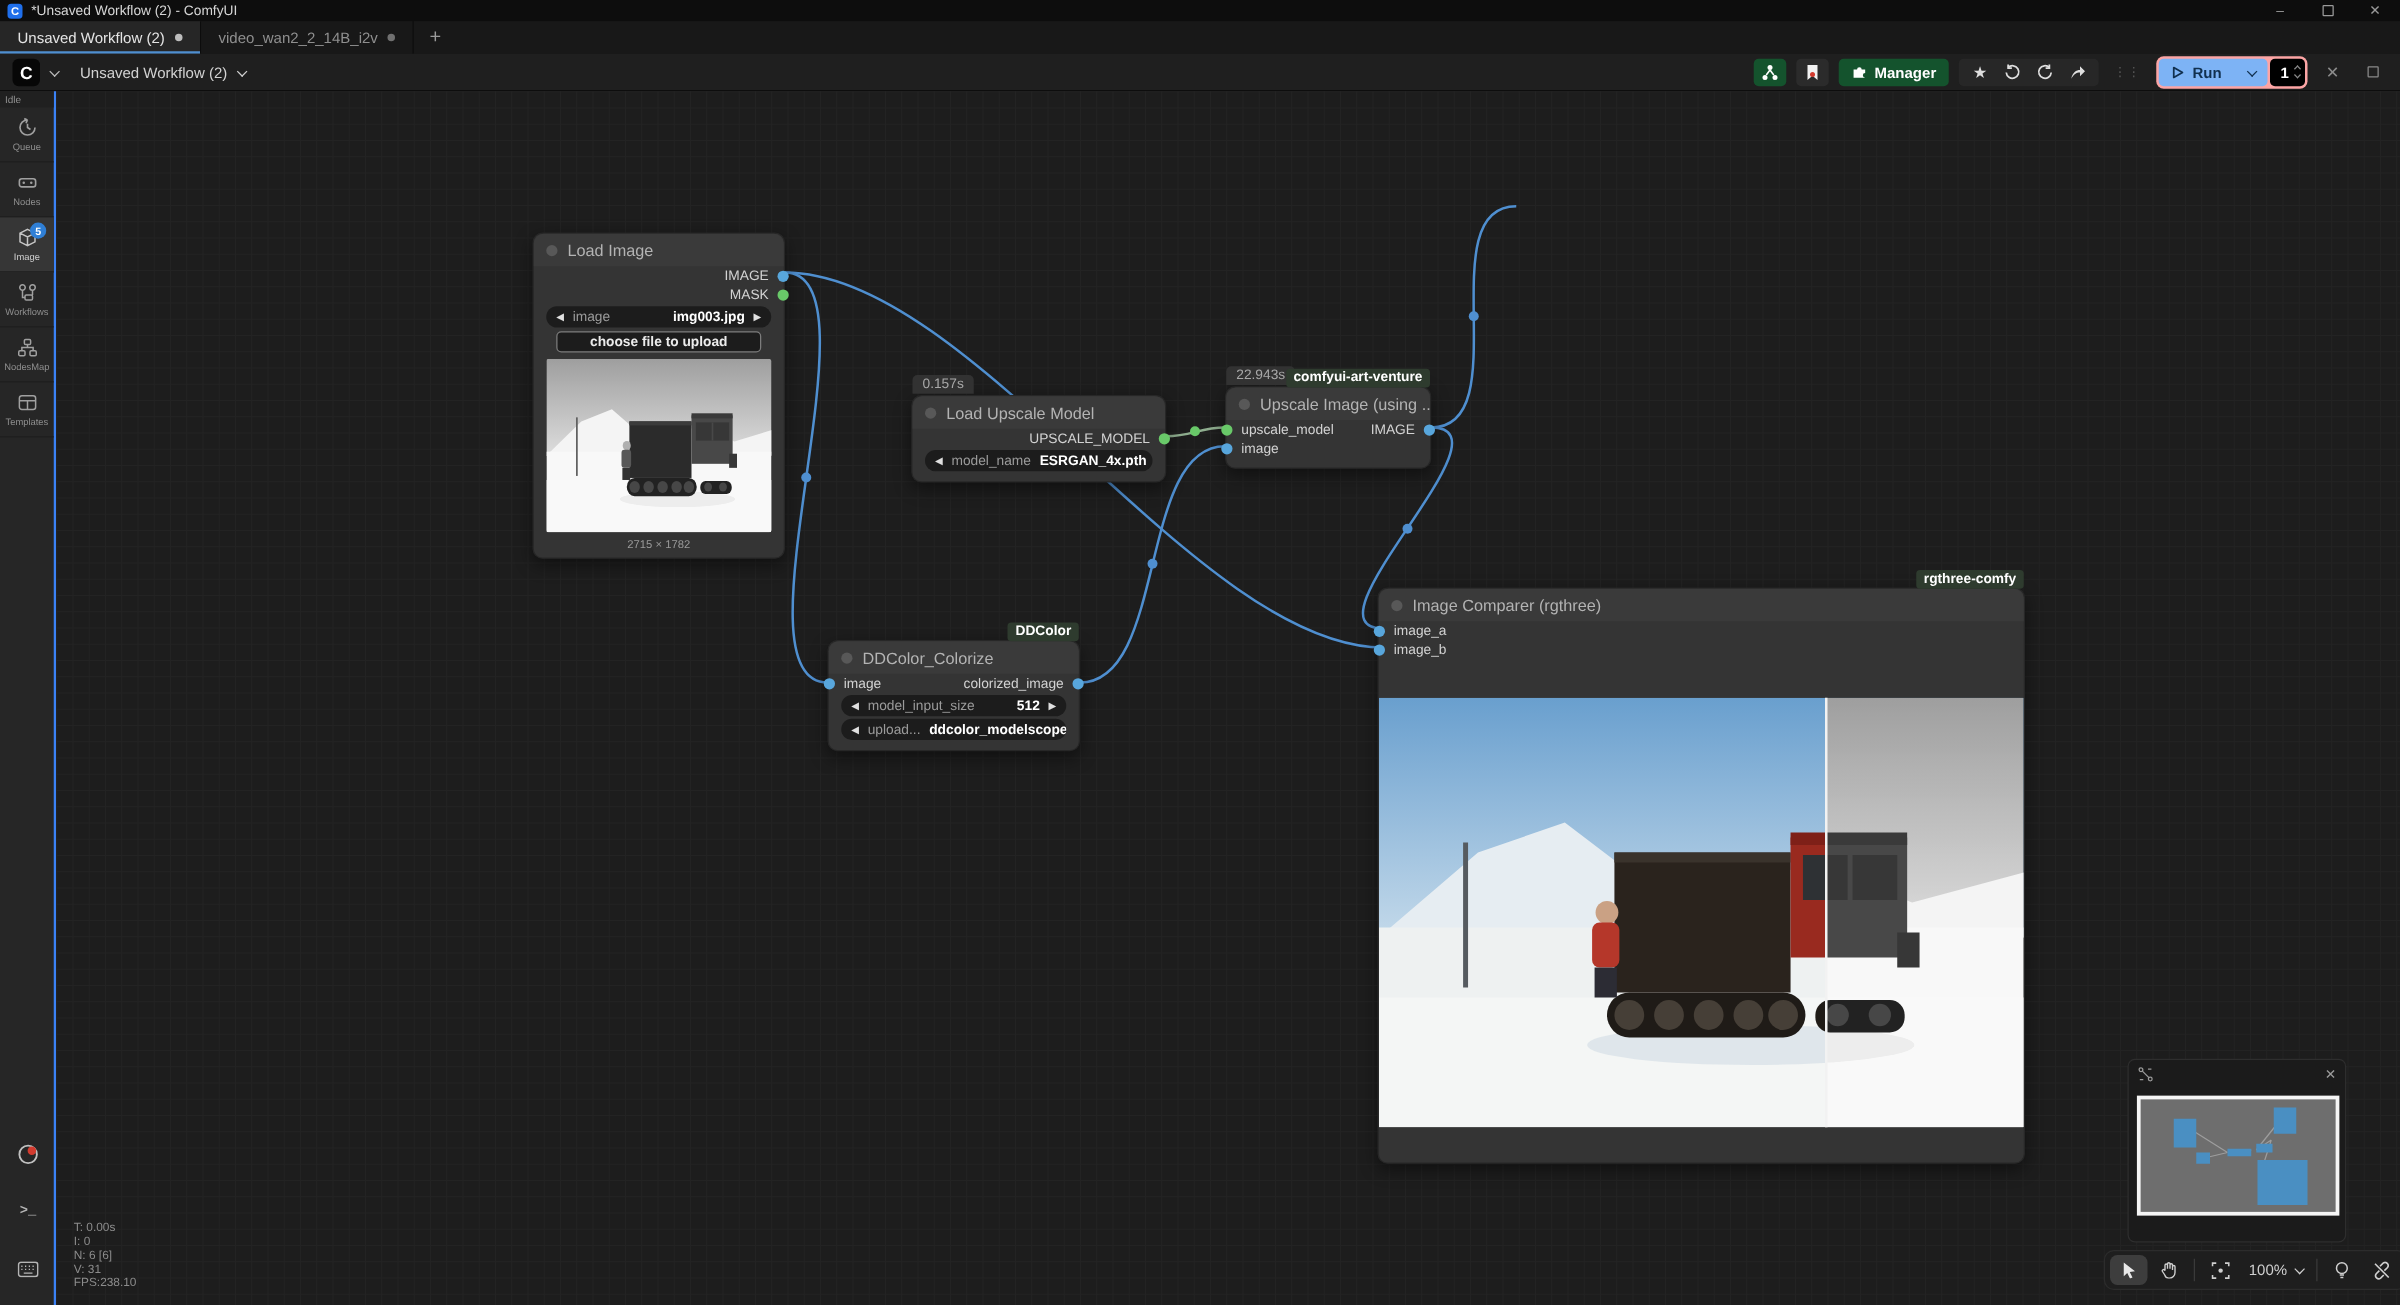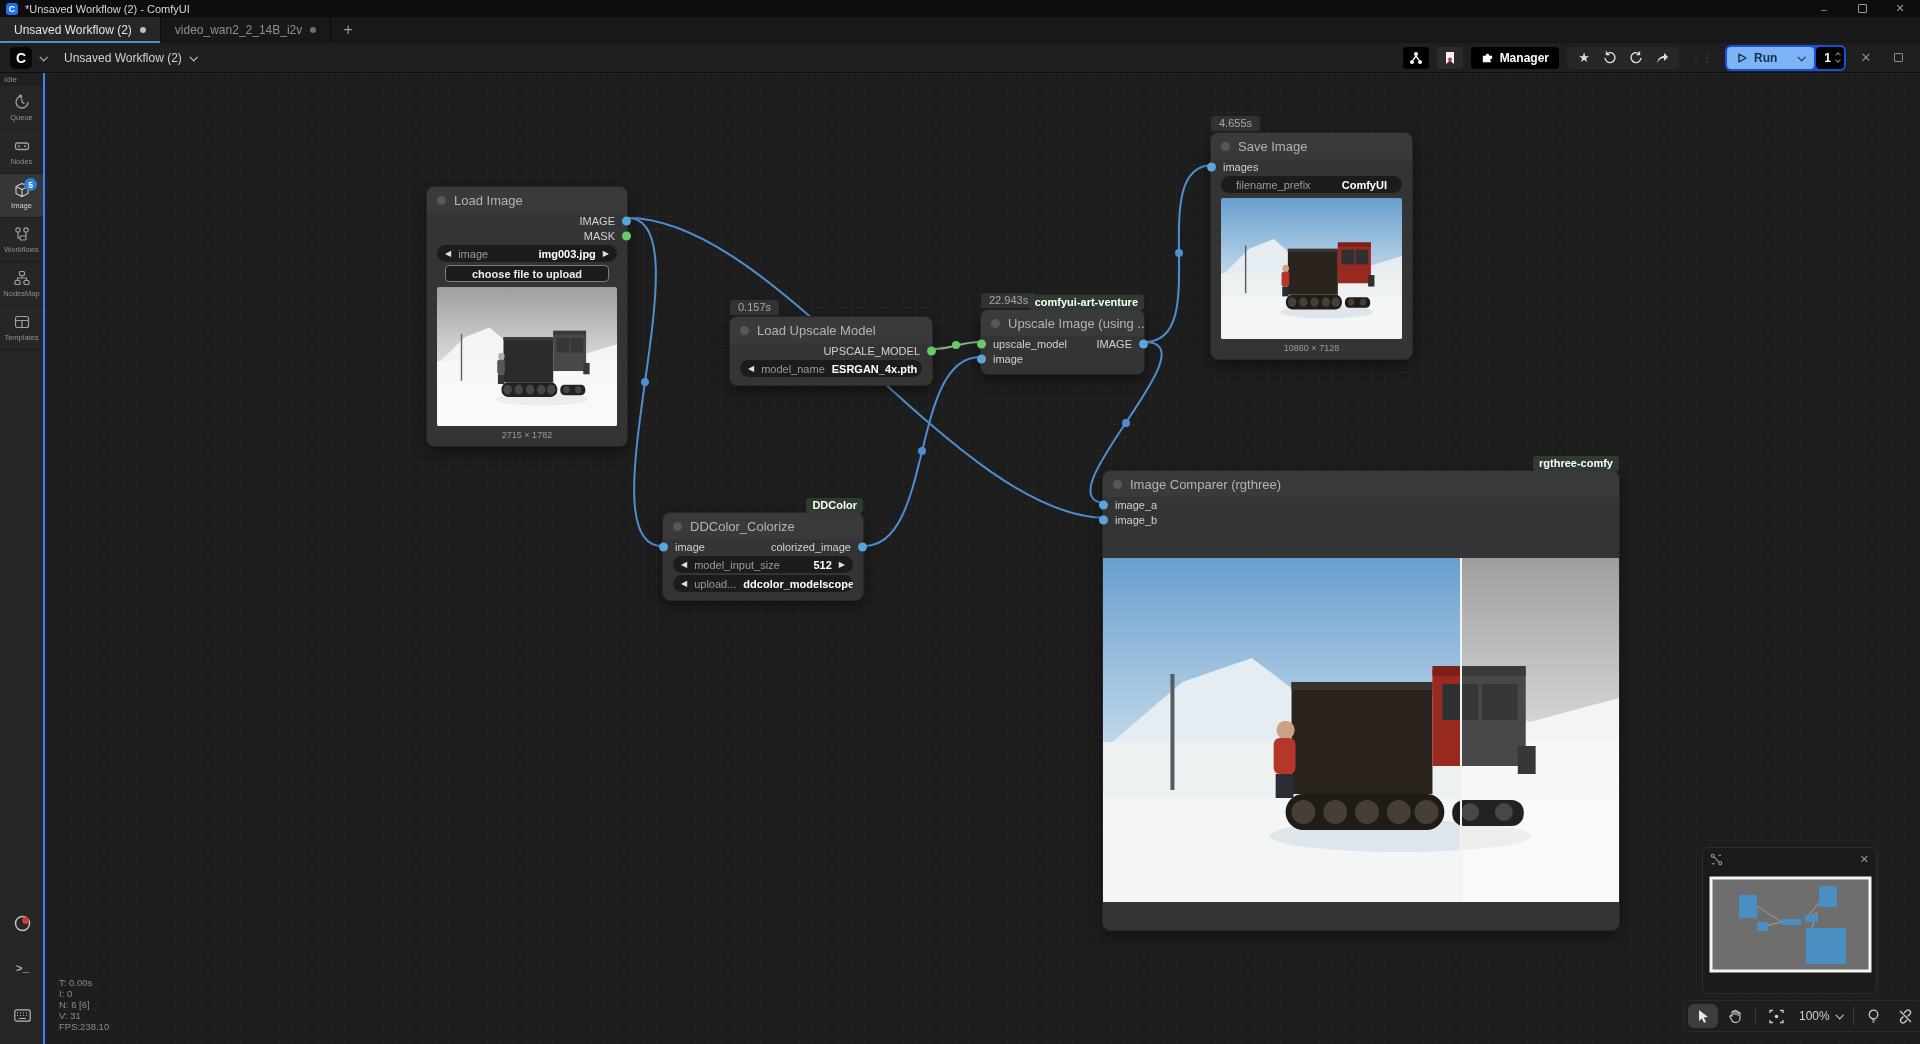--- a/index.html
+++ b/index.html
@@ -30,26 +30,26 @@
   .toolbar { position:absolute; left:0; top:43px; width:1920px; height:30px; background:#1f1f1f;
     display:flex; align-items:center; padding:0 10px; color:#cfcfcf; border-bottom:1px solid #0d0d0d; }
   .logo-btn { width:22px; height:22px; background:#070707; border-radius:5px; color:#fff; font-weight:bold;
     font-size:14px; display:flex; align-items:center; justify-content:center; }
   .chev { display:inline-block; width:6px; height:6px; border-right:1.6px solid currentColor;
     border-bottom:1.6px solid currentColor; transform:rotate(45deg) translateY(-1px); }
   .wf-name { margin-left:18px; font-size:12px; color:#d2d2d2; display:flex; align-items:center; gap:8px; }
   .tb-right { margin-left:auto; display:flex; align-items:center; gap:8px; }
   .tb-btn { height:22px; min-width:26px; border-radius:4px; background:#2b2b2b; display:flex;
     align-items:center; justify-content:center; padding:0 6px; color:#e6e6e6; }
-  .tb-btn.blue { background:#000000; }
+  .tb-btn.blue { background:#14532d; }
   .manager-btn { gap:6px; font-size:12px; font-weight:bold; color:#fff; padding:0 10px; }
   .icon-strip { height:22px; background:#272727; border-radius:4px; display:flex; align-items:center; padding:0 4px; }
   .icon-strip .is-btn { width:26px; height:22px; display:flex; align-items:center; justify-content:center; color:#dedede; }
   .drag-dots { color:#5a5a5a; font-size:10px; letter-spacing:1px; margin:0 4px; }
-  .run-cluster { height:26px; background:#1d4ed8; border-radius:6px; display:flex; align-items:center; padding:2px; gap:2px; }
+  .run-cluster { height:26px; background:#fca5a5; border-radius:6px; display:flex; align-items:center; padding:2px; gap:2px; }
   .run-btn { height:22px; background:#7db3f5; border-radius:4px; color:#11304f; font-weight:bold; font-size:12px;
     display:flex; align-items:center; gap:7px; padding:0 10px; }
   .run-btn .chev { border-color:#11304f; }
   .run-count { height:22px; display:flex; align-items:center; background:#000; border-radius:4px; padding:0 4px 0 8px; }
   .run-count .num { color:#fff; font-weight:bold; font-size:12px; margin-right:5px; }
   .spinners { display:flex; flex-direction:column; gap:1px; }
   .spinners .chev { width:4px; height:4px; border-width:1.2px; border-color:#8a8a8a; }
   .spin-up { transform:rotate(-135deg); } .spin-down { transform:rotate(45deg); }
   .ghost-btn { width:24px; height:22px; display:flex; align-items:center; justify-content:center; color:#8a8a8a; font-size:13px; }
 
@@ -447,41 +447,20 @@
       <span class="pdot l green"></span>
       <span class="pdot r blue"></span>
     </div>
     <div class="port-row">
       <span class="left-lab">image</span>
       <span class="pdot l blue"></span>
     </div>
     <div style="height:8px"></div>
   </div>
 
-  <div class="node" style="left:1165px; top:59px; width:203px;">
-    <div class="badge-time">4.655s</div>
-    <div class="node-header">
-      <span class="collapse-dot"></span>
-      <span>Save Image</span>
-    </div>
-    <div class="port-row">
-      <span class="left-lab">images</span>
-      <span class="pdot l blue"></span>
-    </div>
-    <div class="widget">
-      <span class="wlabel">filename_prefix</span>
-      <span class="wvalue">ComfyUI</span>
-    </div>
-    <div class="preview">
-      <svg width="183" height="141" viewBox="0 0 260 172" preserveAspectRatio="none">
-          <use href="#snow-scene"></use>
-        </svg>
-    </div>
-    <div class="caption">10860 × 7128</div>
-  </div>
 
   <div class="node" style="left:1057px; top:397px; width:518px; height:461px;">
     <div class="badge-src">rgthree-comfy</div>
     <div class="node-header">
       <span class="collapse-dot"></span>
       <span>Image Comparer (rgthree)</span>
     </div>
     <div class="port-row">
       <span class="left-lab">image_a</span>
       <span class="pdot l blue"></span>

